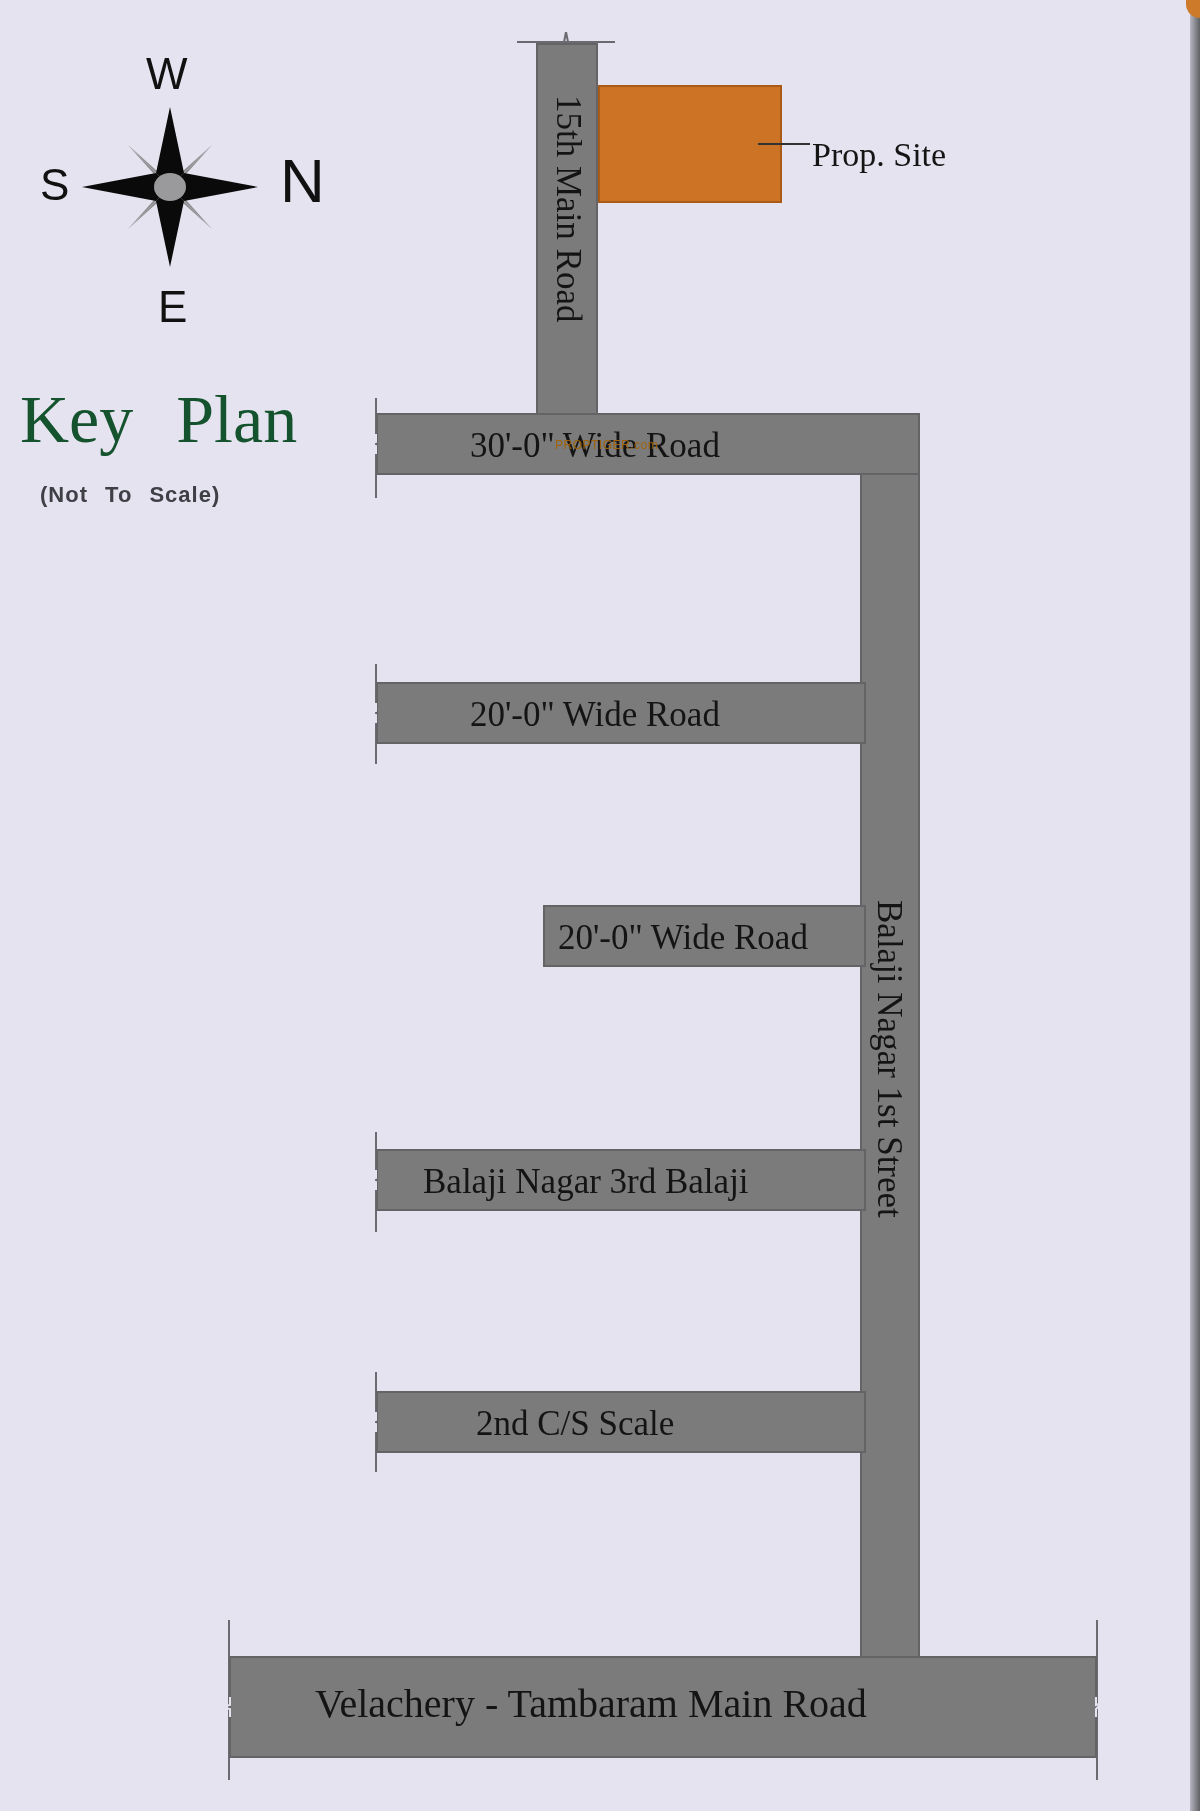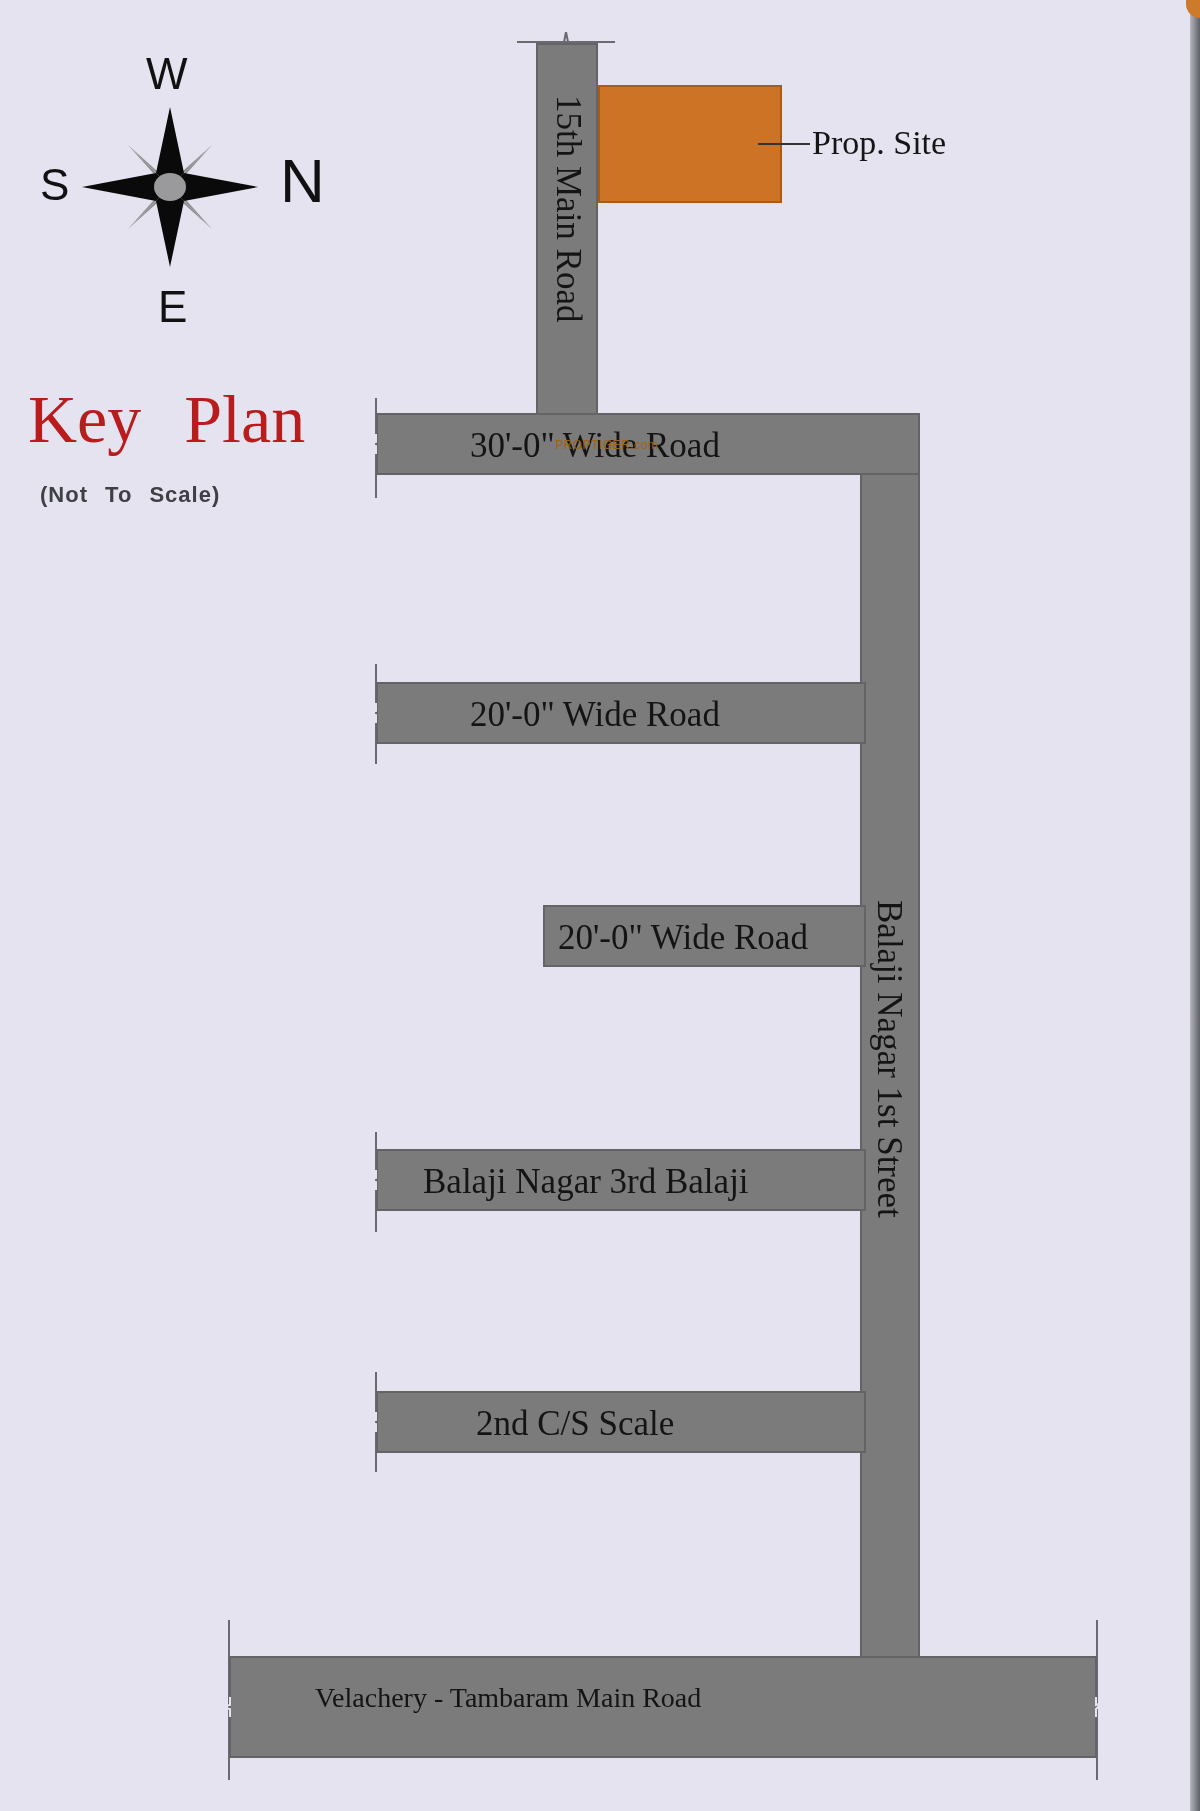--- a/index.html
+++ b/index.html
@@ -41,21 +41,21 @@
   .leader { position: absolute; height: 2px; background: #333; }
   .site-label {
     position: absolute; font-size: 34px; color: #151515; white-space: nowrap;
     font-family: "Liberation Serif", "DejaVu Serif", serif;
   }
   .compass-letter {
     position: absolute; font-family: "Liberation Sans", "DejaVu Sans", sans-serif;
     color: #111; line-height: 1;
   }
   .keyplan-title {
-    position: absolute; left: 28px; top: 380px; font-size: 68px; color: #b91c1c;
+    position: absolute; left: 20px; top: 380px; font-size: 68px; color: #14532d;
     font-family: "Liberation Serif", "DejaVu Serif", serif; word-spacing: 26px;
   }
   .keyplan-sub {
     position: absolute; left: 40px; top: 482px; font-size: 22px; font-weight: bold;
     color: #3f4046; word-spacing: 10px; letter-spacing: 1px;
     font-family: "Liberation Sans", "DejaVu Sans", sans-serif;
   }
   .watermark {
     position: absolute; left: 555px; top: 438px; font-size: 12px; color: #a16207;
     font-family: "Liberation Sans", "DejaVu Sans", sans-serif; letter-spacing: 0.5px;
@@ -100,21 +100,21 @@
 
 <div class="tick" style="left:517px;top:41px;width:98px;height:2px;"></div>
 <svg class="breakmark" style="left:556px;top:32px;width:20px;height:14px;">
   <polyline points="0,10 8,10 10,0 12,10 20,10" fill="none" stroke="#6a6a70" stroke-width="2"></polyline>
 </svg>
 <div class="road" style="left:536px;top:43px;width:62px;height:380px;"></div>
 <div class="vlabel" style="left:586px;top:95px;">15th Main Road</div>
 
 <div class="site" style="left:598px;top:85px;width:184px;height:118px;"></div>
 <div class="leader" style="left:758px;top:143px;width:52px;"></div>
-<div class="site-label" style="left:812px;top:124px;">Prop. Site</div>
+<div class="site-label" style="left:812px;top:136px;">Prop. Site</div>
 
 <div class="road" style="left:860px;top:413px;width:60px;height:1250px;"></div>
 <div class="vlabel" style="left:907px;top:900px;">Balaji Nagar 1st Street</div>
 
 <div class="tick" style="left:375px;top:398px;width:2px;height:100px;"></div>
 <div class="road" style="left:376px;top:413px;width:544px;height:62px;"></div>
 <svg class="breakmark" style="left:366px;top:434px;">
   <polyline points="10,0 10,8 0,10 10,12 10,20" fill="none" stroke="#e5e3ef" stroke-width="2"></polyline>
 </svg>
 <div class="road-label" style="left:470px;top:428px;">30'-0" Wide Road</div>
@@ -146,13 +146,13 @@
 
 <div class="tick" style="left:228px;top:1620px;width:2px;height:160px;"></div>
 <div class="tick" style="left:1096px;top:1620px;width:2px;height:160px;"></div>
 <div class="road" style="left:229px;top:1656px;width:868px;height:102px;"></div>
 <svg class="breakmark" style="left:220px;top:1697px;">
   <polyline points="10,0 10,8 0,10 10,12 10,20" fill="none" stroke="#e5e3ef" stroke-width="2"></polyline>
 </svg>
 <svg class="breakmark" style="left:1088px;top:1697px;">
   <polyline points="8,0 8,8 14,6 8,12 8,20" fill="none" stroke="#e5e3ef" stroke-width="2"></polyline>
 </svg>
-<div class="road-label" style="left:315px;top:1684px;font-size:28px;">Velachery - Tambaram Main Road</div>
+<div class="road-label" style="left:315px;top:1684px;font-size:40px;">Velachery - Tambaram Main Road</div>
 
 </body></html>

